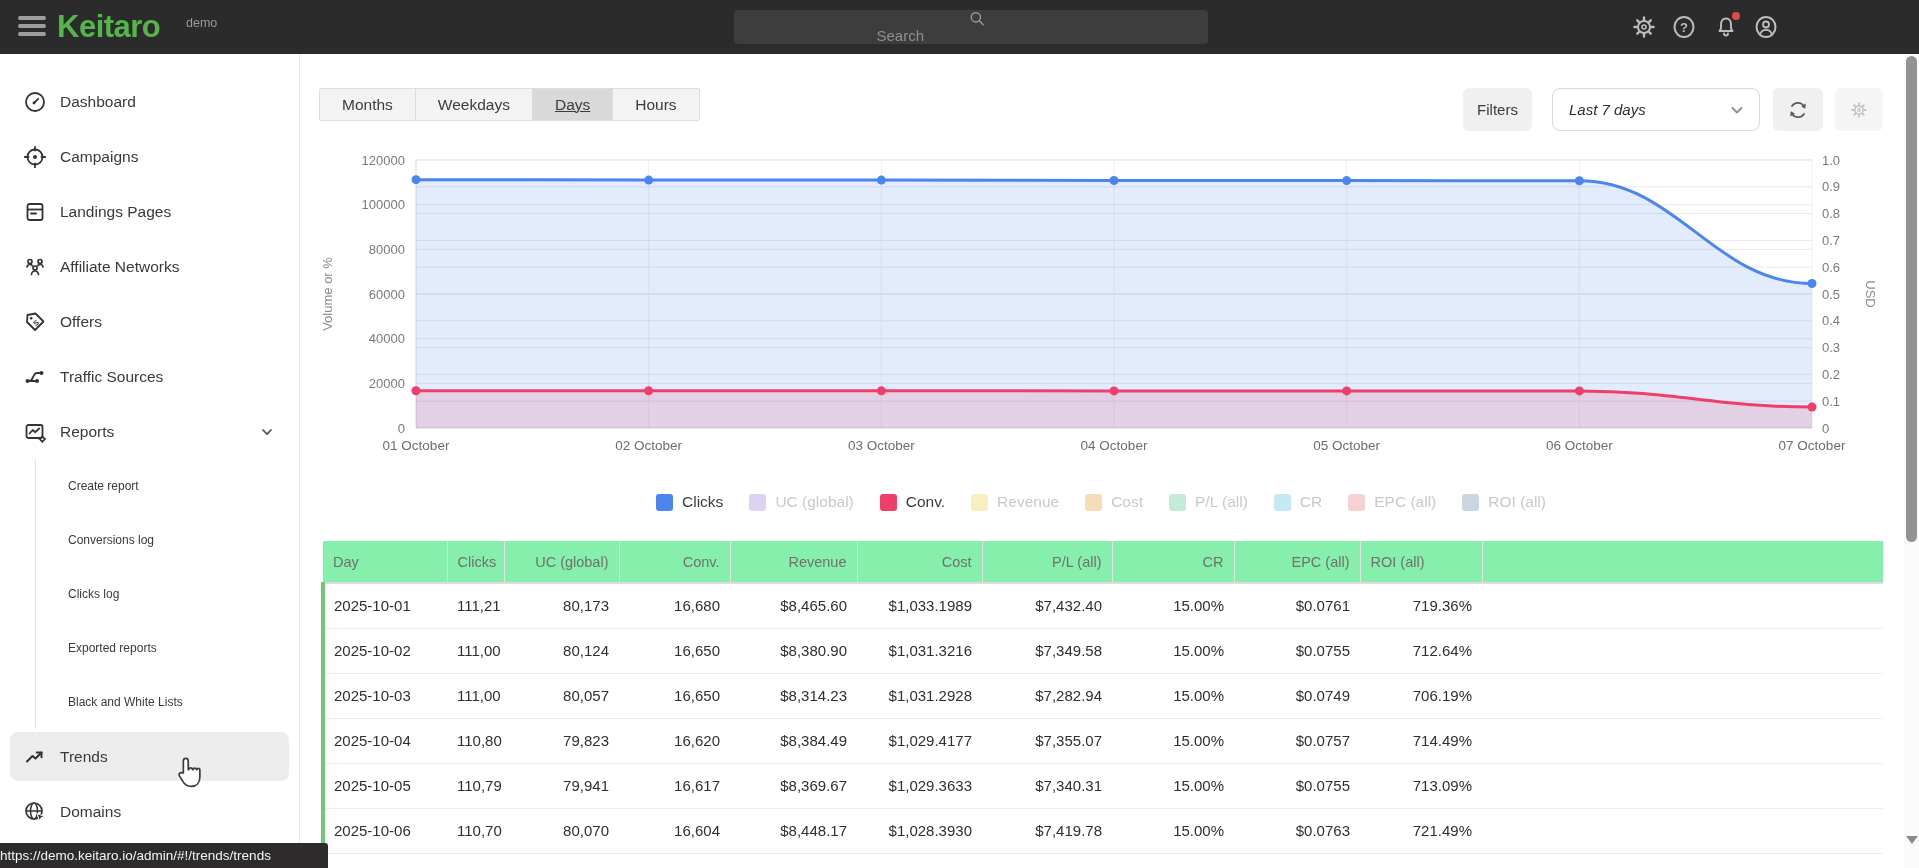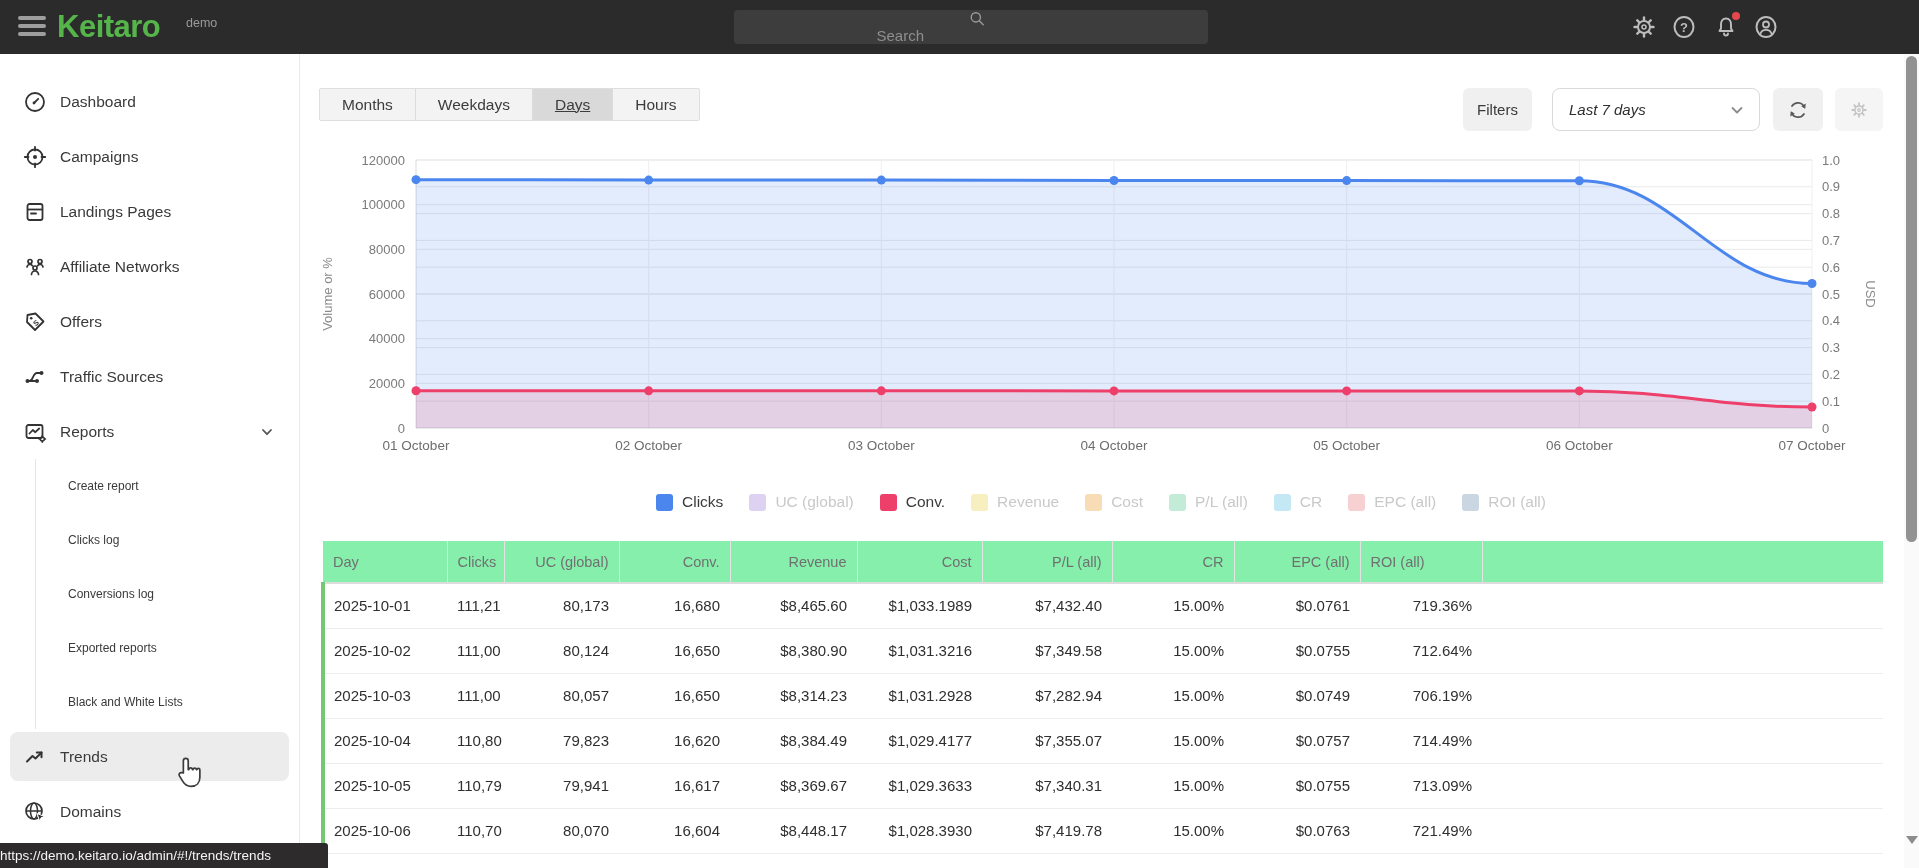--- a/index.html
+++ b/index.html
@@ -200,24 +200,24 @@
           </svg></span>
         <span class="lbl">Reports</span>
         <span class="chev"><svg width="18" height="18" viewBox="0 0 18 18">
             <polyline points="5,7 9,11.2 13,7" fill="none" stroke="#555" stroke-width="1.8" stroke-linecap="round" stroke-linejoin="round"></polyline>
           </svg></span>
       </div>
       <div class="side-sub">
         <span class="lbl">Create report</span>
       </div>
       <div class="side-sub">
+        <span class="lbl">Conversions log</span>
+      </div>
+      <div class="side-sub">
         <span class="lbl">Clicks log</span>
-      </div>
-      <div class="side-sub">
-        <span class="lbl">Conversions log</span>
       </div>
       <div class="side-sub">
         <span class="lbl">Exported reports</span>
       </div>
       <div class="side-sub">
         <span class="lbl">Black and White Lists</span>
       </div>
       <div class="side-item active">
         <span class="icn"><svg width="24" height="24" viewBox="0 0 24 24">
             <polyline points="4,16.5 9.5,11 12.5,13.5 18.5,7.5" fill="none" stroke="#333" stroke-width="2" stroke-linecap="round" stroke-linejoin="round"></polyline>

